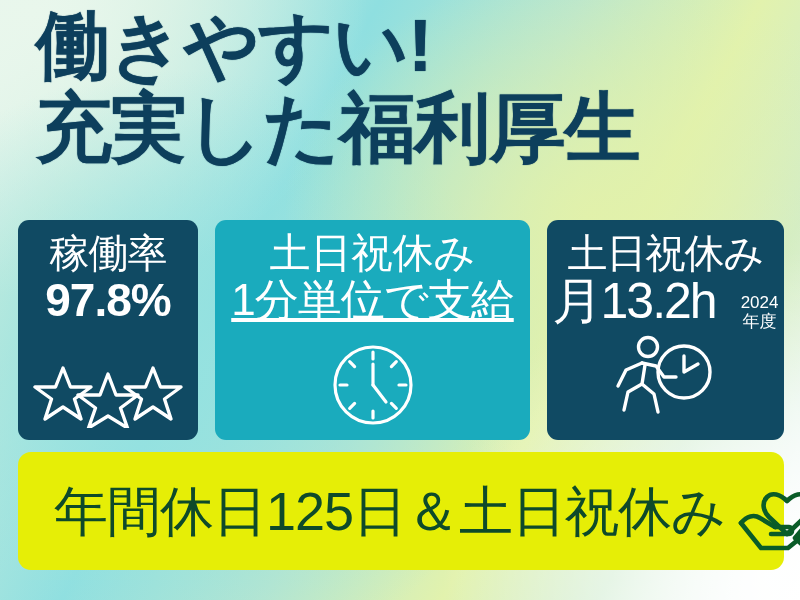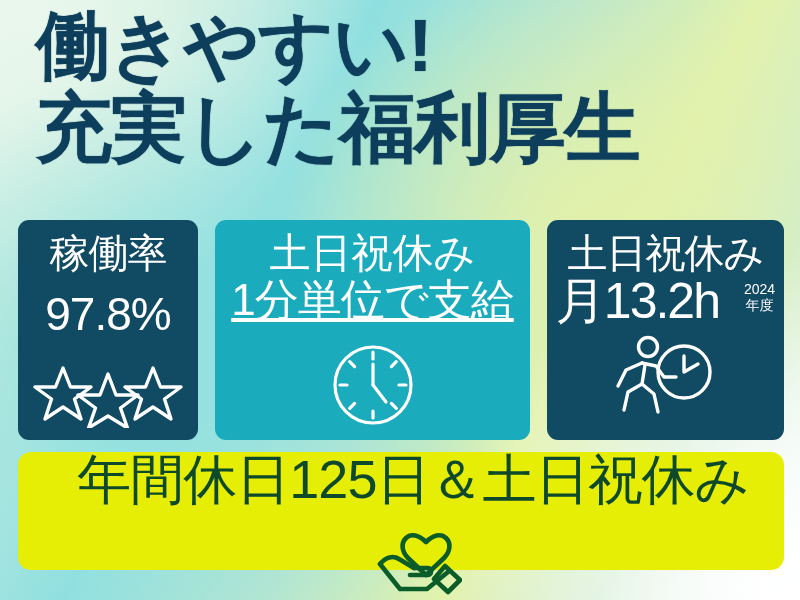--- a/index.html
+++ b/index.html
@@ -75,46 +75,46 @@
   .card.c3 { width: 237px; }
 
   .card-text {
     color: #ffffff;
     text-align: center;
     font-weight: 400;
     line-height: 1.06;
     white-space: nowrap;
   }
   .c1 .card-text.t1 { font-size: 40px; letter-spacing: -1px; }
-  .c1 .card-text.t2 { font-size: 46px; margin-top: 16px; letter-spacing: -1px;}
+  .c1 .card-text.t2 { font-size: 46px; margin-top: 2px; letter-spacing: -1px; font-weight: bold;}
   .c2 .card-text.t1 { font-size: 41px; letter-spacing: 0px; }
   .c2 .card-text.t2 { font-size: 44px; margin-top: 2px; letter-spacing: -1px; text-decoration: underline;}
   .c3 .card-text.t1 { font-size: 40px; letter-spacing: -1px; }
 
   .c3-value-row {
     display: flex;
     align-items: flex-start;
     justify-content: center;
     margin-top: 2px;
     gap: 20px;
   }
   .c3-value {
     color: #fff;
     font-size: 50px;
     line-height: 1;
     letter-spacing: -2px;
     white-space: nowrap;
   }
   .c3-sup {
     color: #fff;
-    font-size: 14px;
+    font-size: 17px;
     line-height: 1.08;
     text-align: center;
     margin-left: 5px;
-    margin-top: 6px;
+    margin-top: 18px;
     white-space: nowrap;
   }
 
   .icon-wrap {
     margin-top: auto;
     margin-bottom: 12px;
     display: flex;
     align-items: center;
     justify-content: center;
   }
@@ -123,23 +123,22 @@
   .banner {
     position: absolute;
     left: 18px;
     top: 452px;
     width: 766px;
     height: 118px;
     background: #e6ee06;
     border-radius: 13px;
     display: flex;
     align-items: center;
-    padding-left: 24px;
+    padding-left: 36px;
     box-sizing: border-box;
-    flex-direction: column;
   }
   .banner-text {
     color: #0e4a2a;
     font-size: 54px;
     font-weight: 400;
     letter-spacing: -1px;
     white-space: nowrap;
     line-height: 1;
   }
   .banner-icon {

